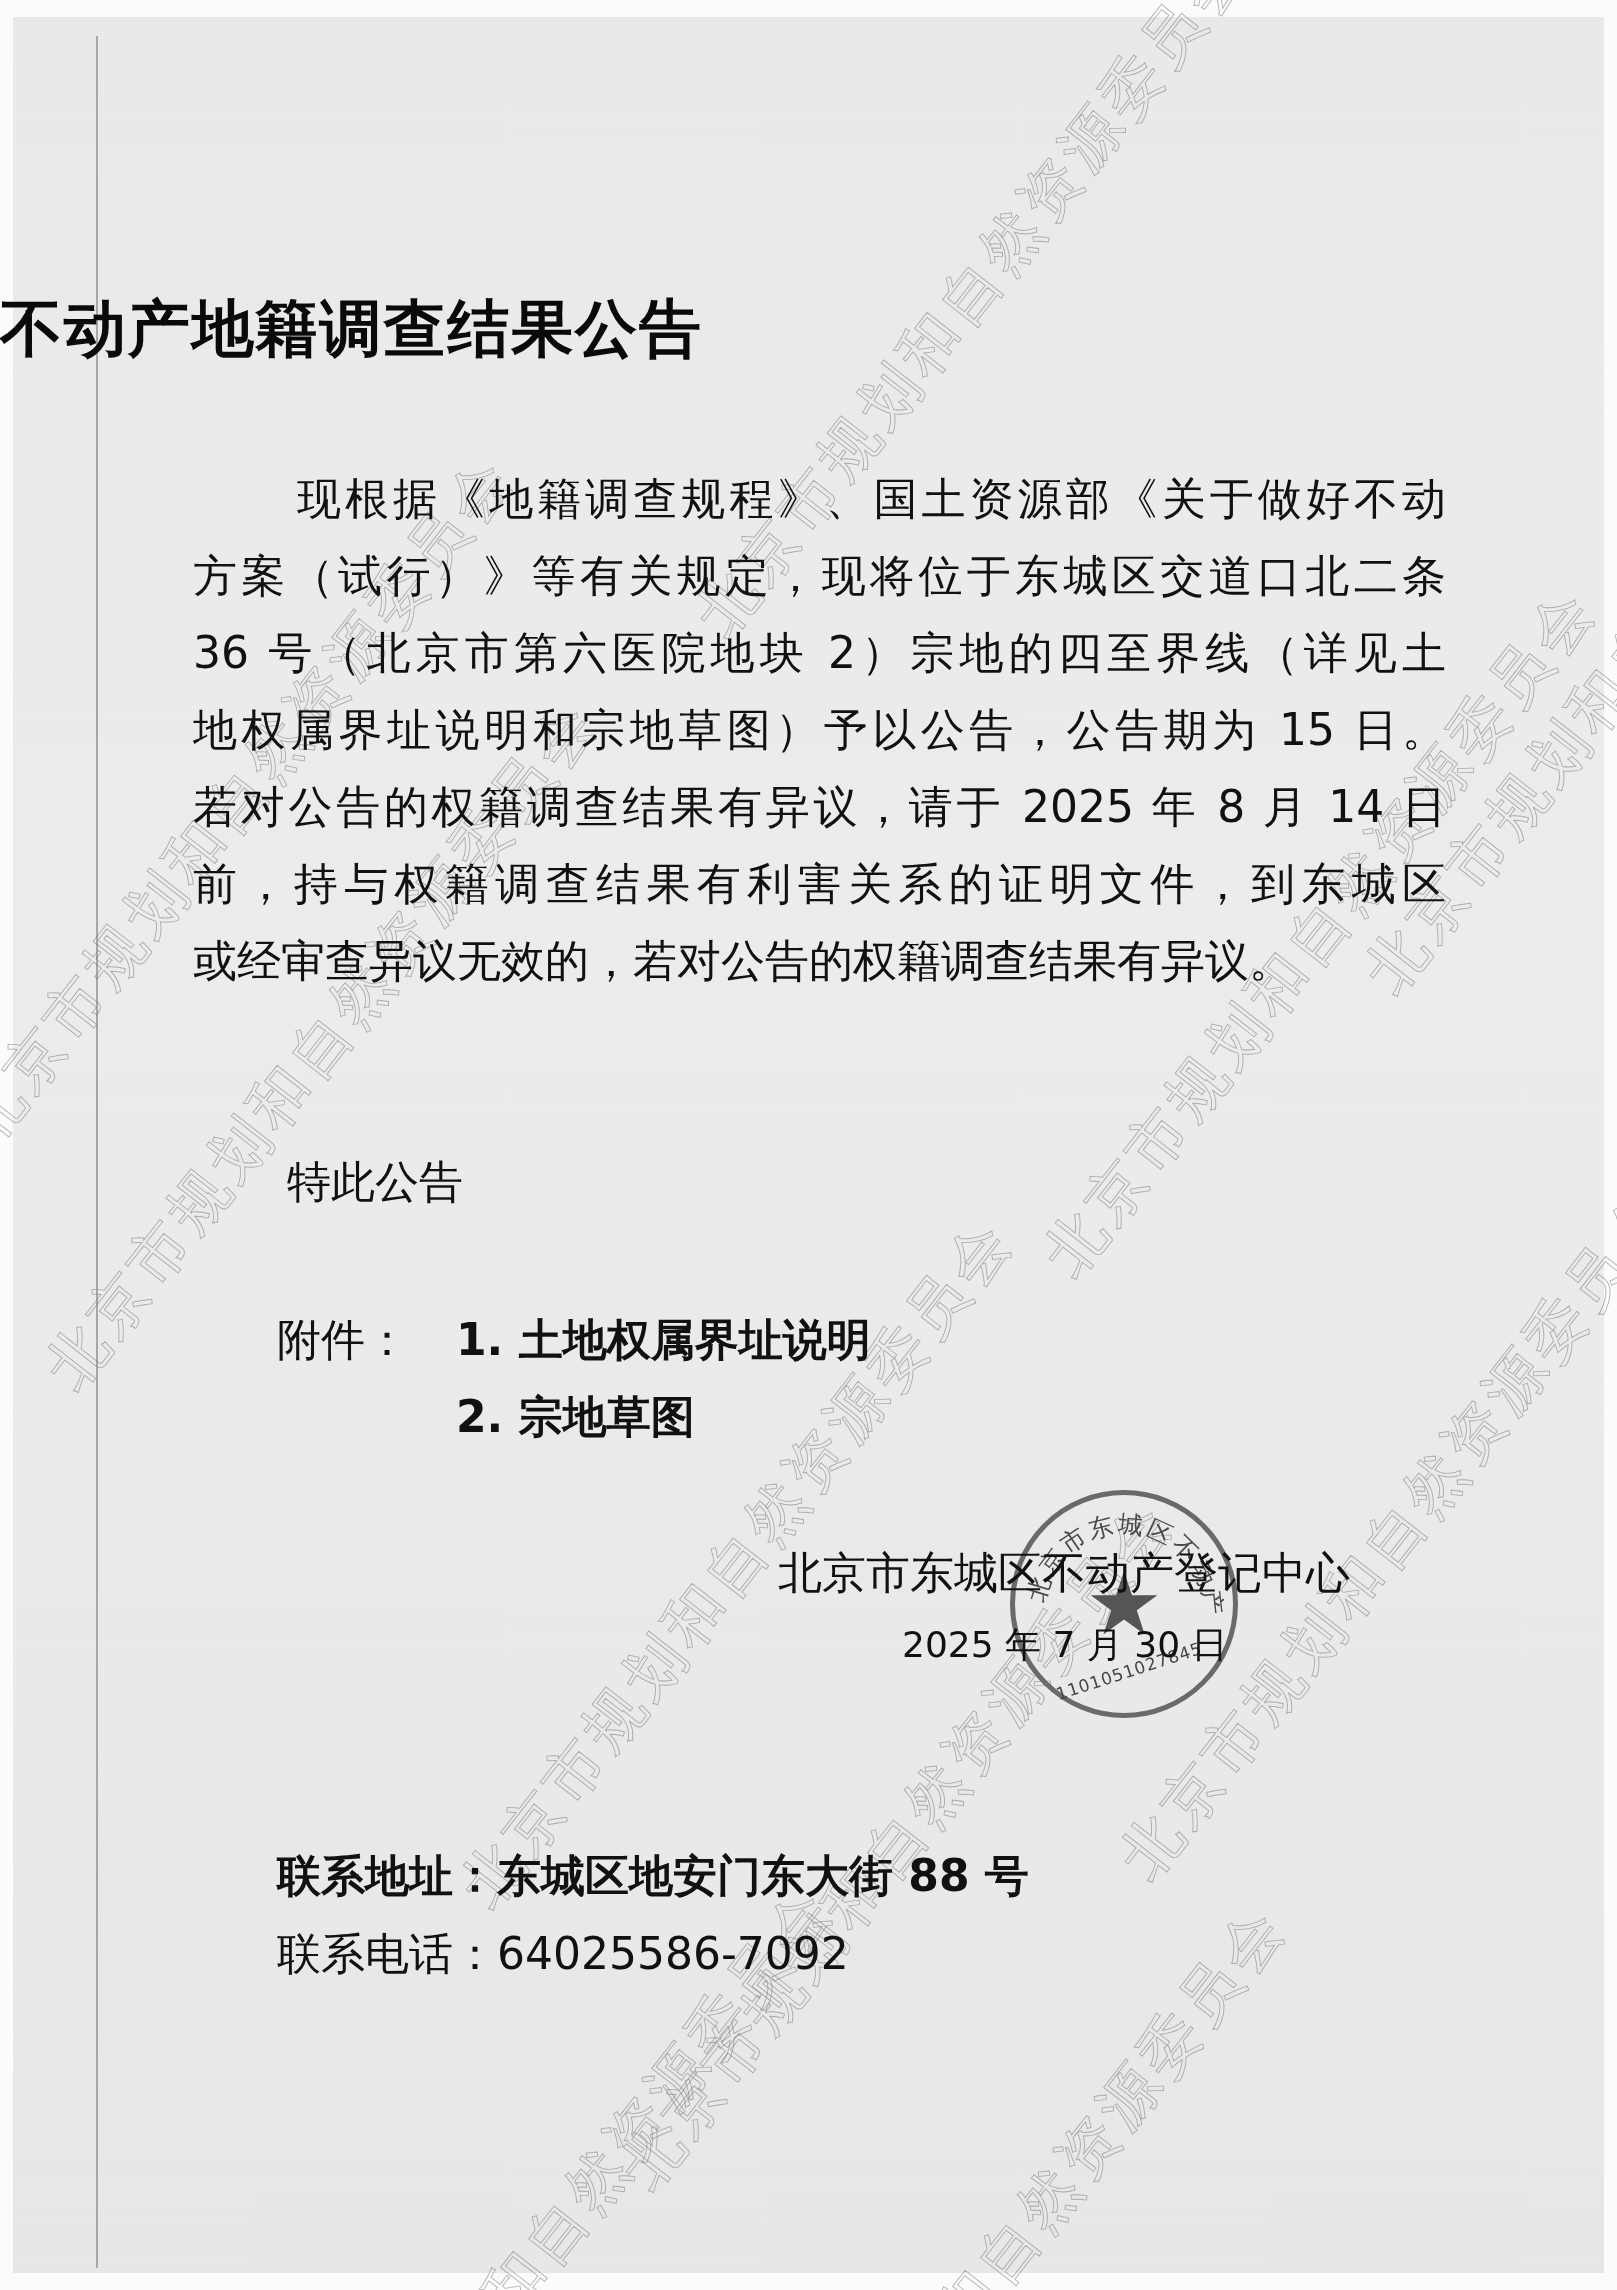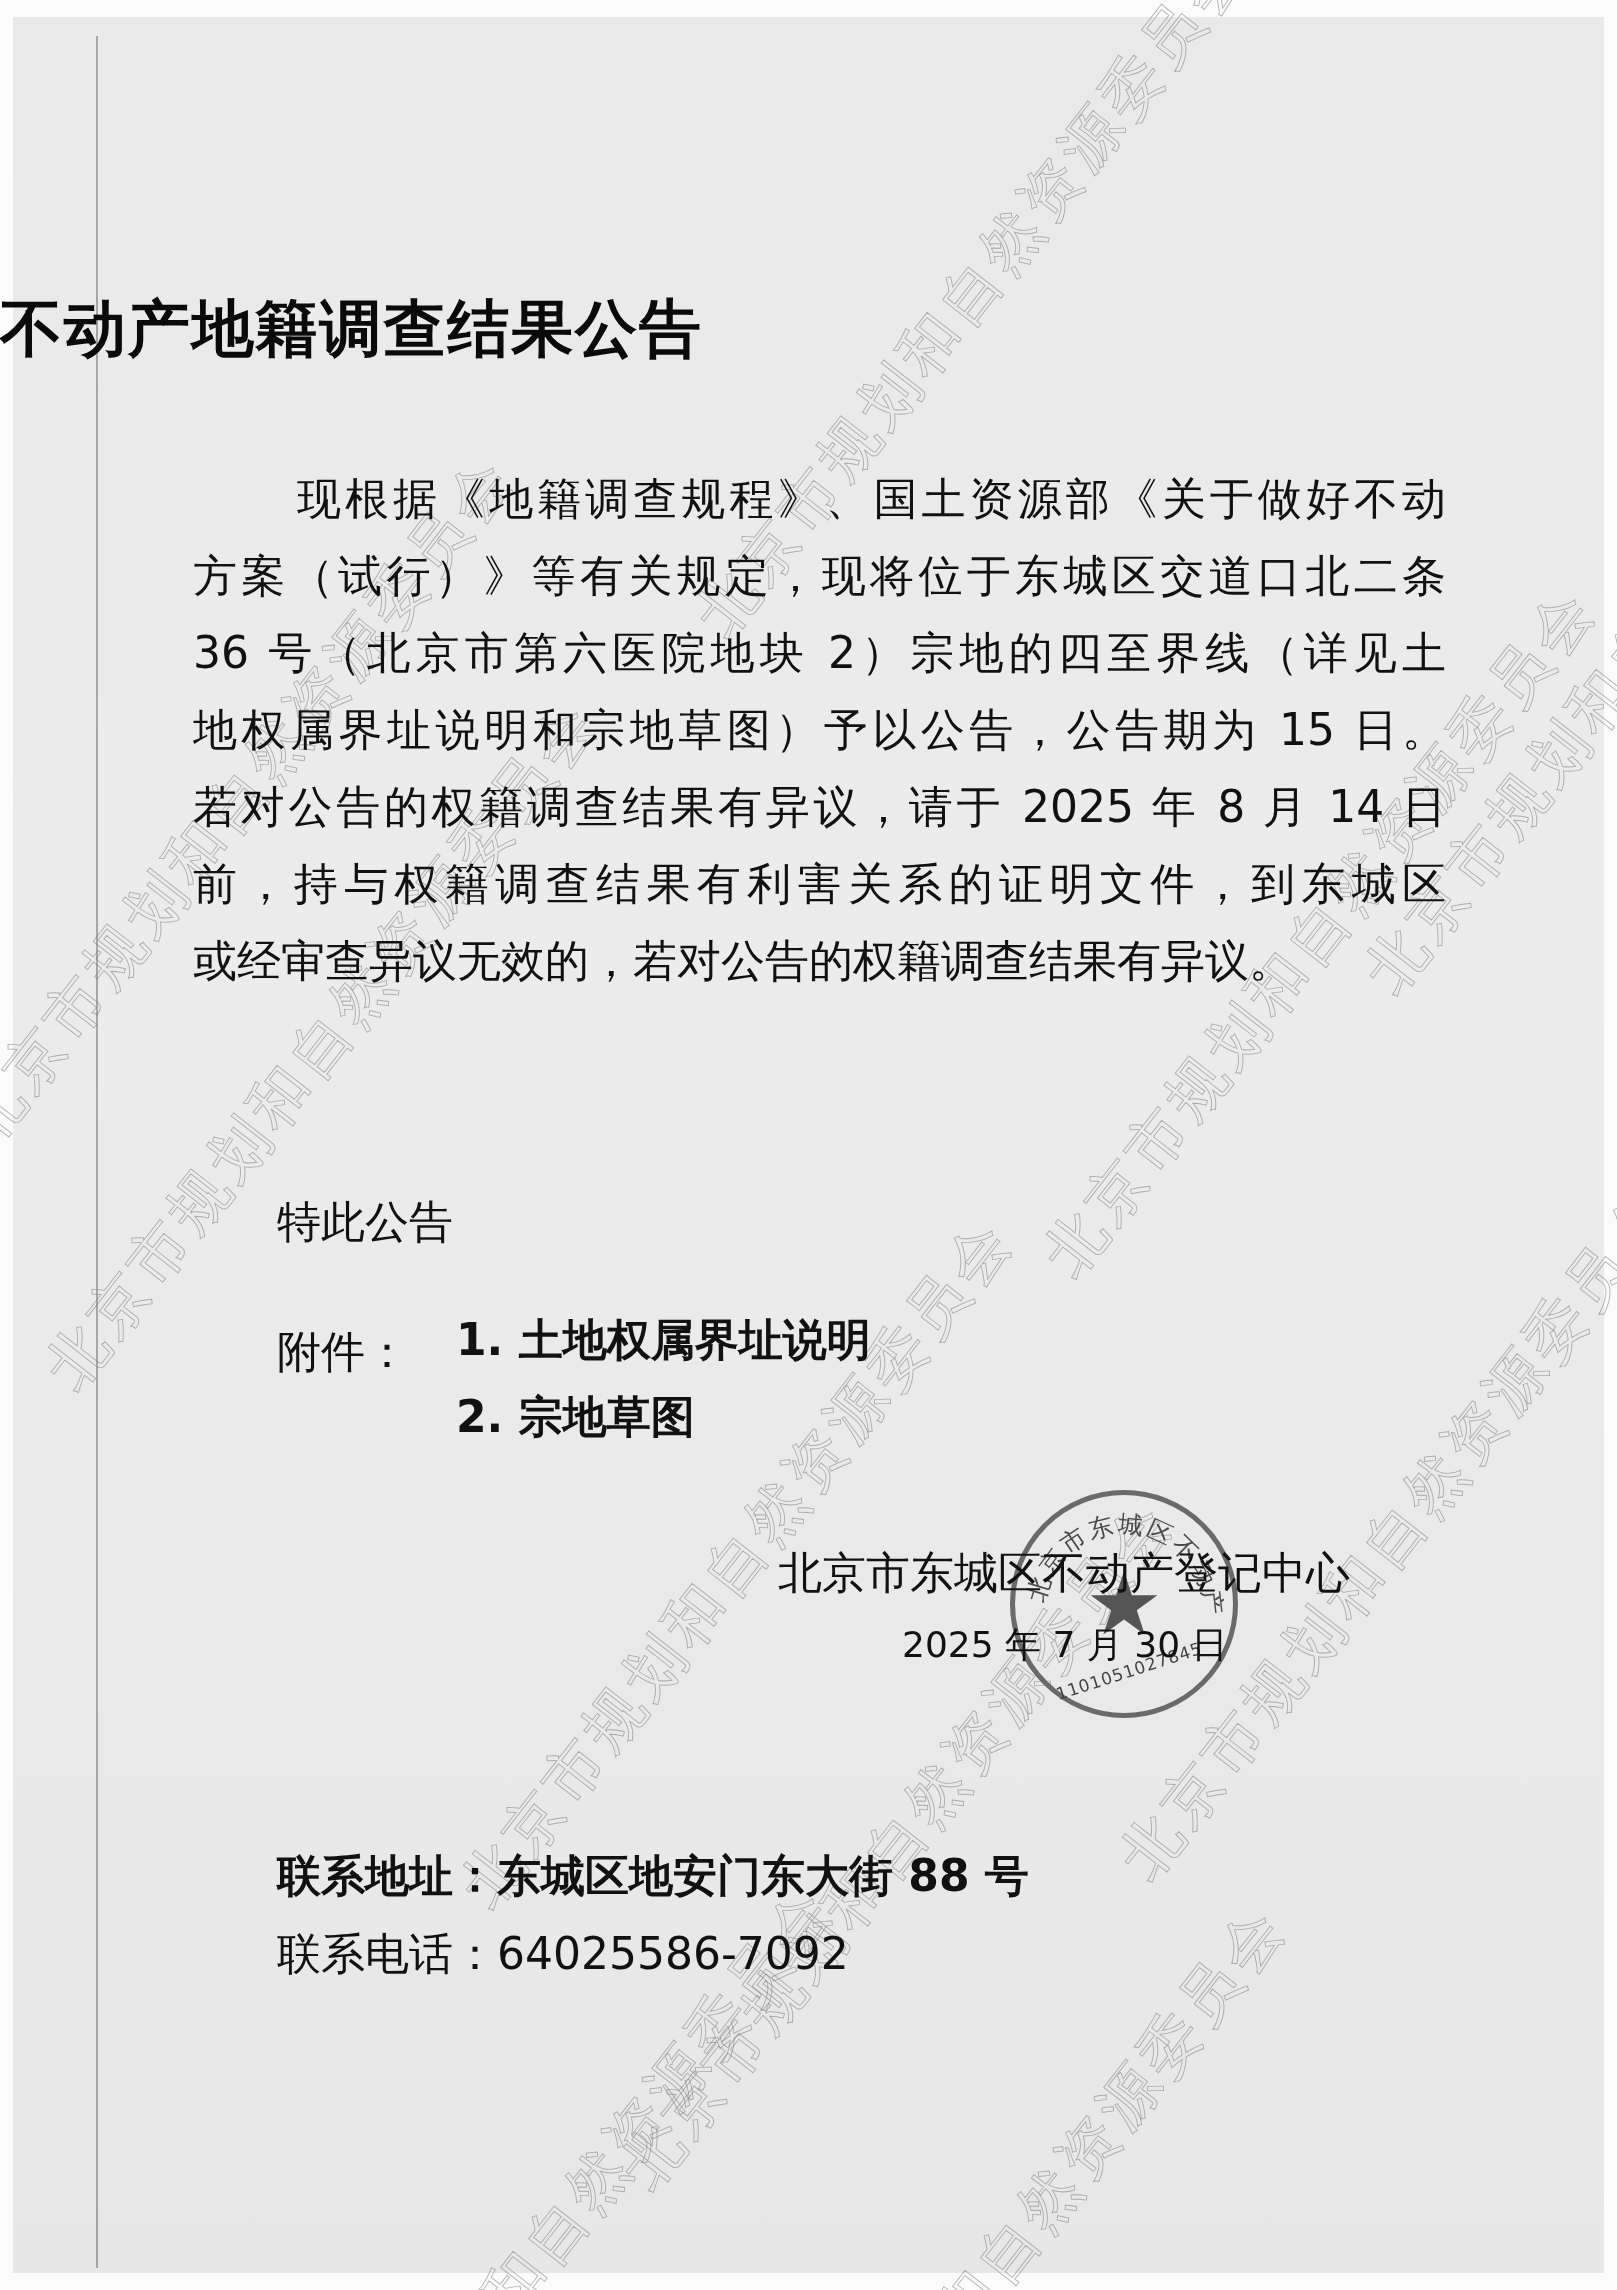--- a/index.html
+++ b/index.html
@@ -74,31 +74,29 @@
     margin-left: 20px;
   }
   .body-text .line.last {
     text-align-last: left;
   }
   .indent {
     padding-left: 104px;
   }
   .closing {
     position: absolute;
-    left: 277px;
+    left: 287px;
     top: 1153px;
     font-size: 44px;
-    margin-top: 40px;
   }
   .attach-label {
     position: absolute;
     left: 277px;
     top: 1311px;
     font-size: 44px;
-    margin-top: 12px;
   }
   .attach-item {
     position: absolute;
     left: 456px;
     font-size: 44px;
     font-weight: bold;
   }
   .signature {
     position: absolute;
     left: 778px;

